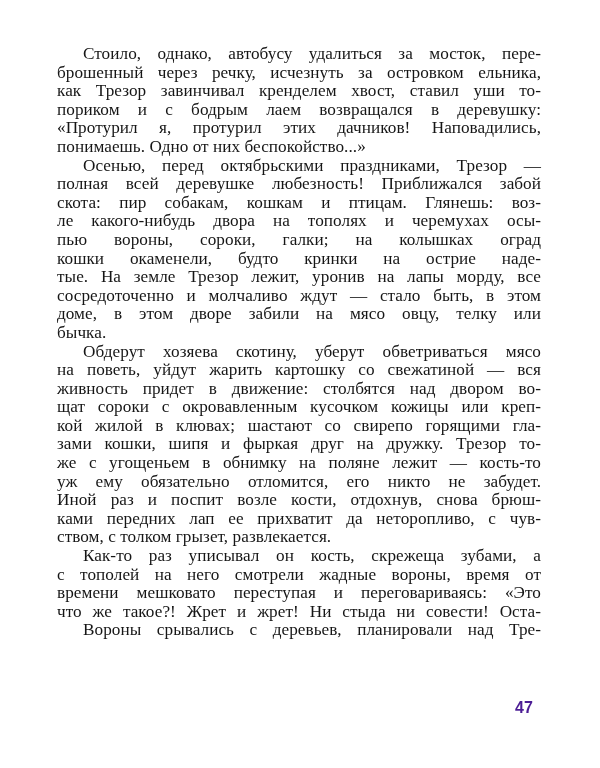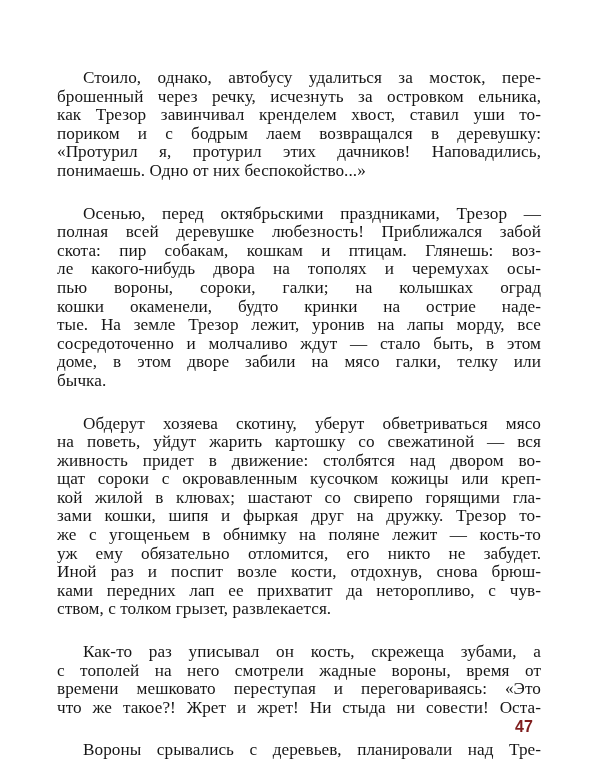--- a/index.html
+++ b/index.html
@@ -9,26 +9,26 @@
       color: #161616;
     }
     .page-text {
       position: absolute; left: 57px; top: 45px; width: 484px;
     }
     .line {
       height: 18.6px; line-height: 18.6px; font-size: 17.2px;
       white-space: nowrap; text-align: justify; text-align-last: justify;
       letter-spacing: 0.05px;
     }
-    .line.indent { padding-left: 26px; margin-top: 24px; }
+    .line.indent { padding-left: 26px; }
     .line.last { text-align-last: left; }
     .page-number {
       position: absolute; left: 515px; top: 699px;
       font-family: "Liberation Sans", "DejaVu Sans", sans-serif;
-      font-weight: bold; font-size: 16px; color: #7f1d1d; margin-top: 19px;
+      font-weight: bold; font-size: 16px; color: #4c1d95;
     }
   </style>
 </head>
 <body>
 
 <div class="page-text">
 
   <div>
     <div class="line indent">Стоило, однако, автобусу удалиться за мосток, пере-</div>
     <div class="line">брошенный через речку, исчезнуть за островком ельника,</div>
@@ -40,21 +40,21 @@
 
   <div>
     <div class="line indent">Осенью, перед октябрьскими праздниками, Трезор —</div>
     <div class="line">полная всей деревушке любезность! Приближался забой</div>
     <div class="line">скота: пир собакам, кошкам и птицам. Глянешь: воз-</div>
     <div class="line">ле какого-нибудь двора на тополях и черемухах осы-</div>
     <div class="line">пью вороны, сороки, галки; на колышках оград</div>
     <div class="line">кошки окаменели, будто кринки на острие наде-</div>
     <div class="line">тые. На земле Трезор лежит, уронив на лапы морду, все</div>
     <div class="line">сосредоточенно и молчаливо ждут — стало быть, в этом</div>
-    <div class="line">доме, в этом дворе забили на мясо галки, телку или</div>
+    <div class="line">доме, в этом дворе забили на мясо овцу, телку или</div>
     <div class="line last">бычка.</div>
   </div>
 
   <div>
     <div class="line indent">Обдерут хозяева скотину, уберут обветриваться мясо</div>
     <div class="line">на поветь, уйдут жарить картошку со свежатиной — вся</div>
     <div class="line">живность придет в движение: столбятся над двором во-</div>
     <div class="line">щат сороки с окровавленным кусочком кожицы или креп-</div>
     <div class="line">кой жилой в клювах; шастают со свирепо горящими гла-</div>
     <div class="line">зами кошки, шипя и фыркая друг на дружку. Трезор то-</div>

